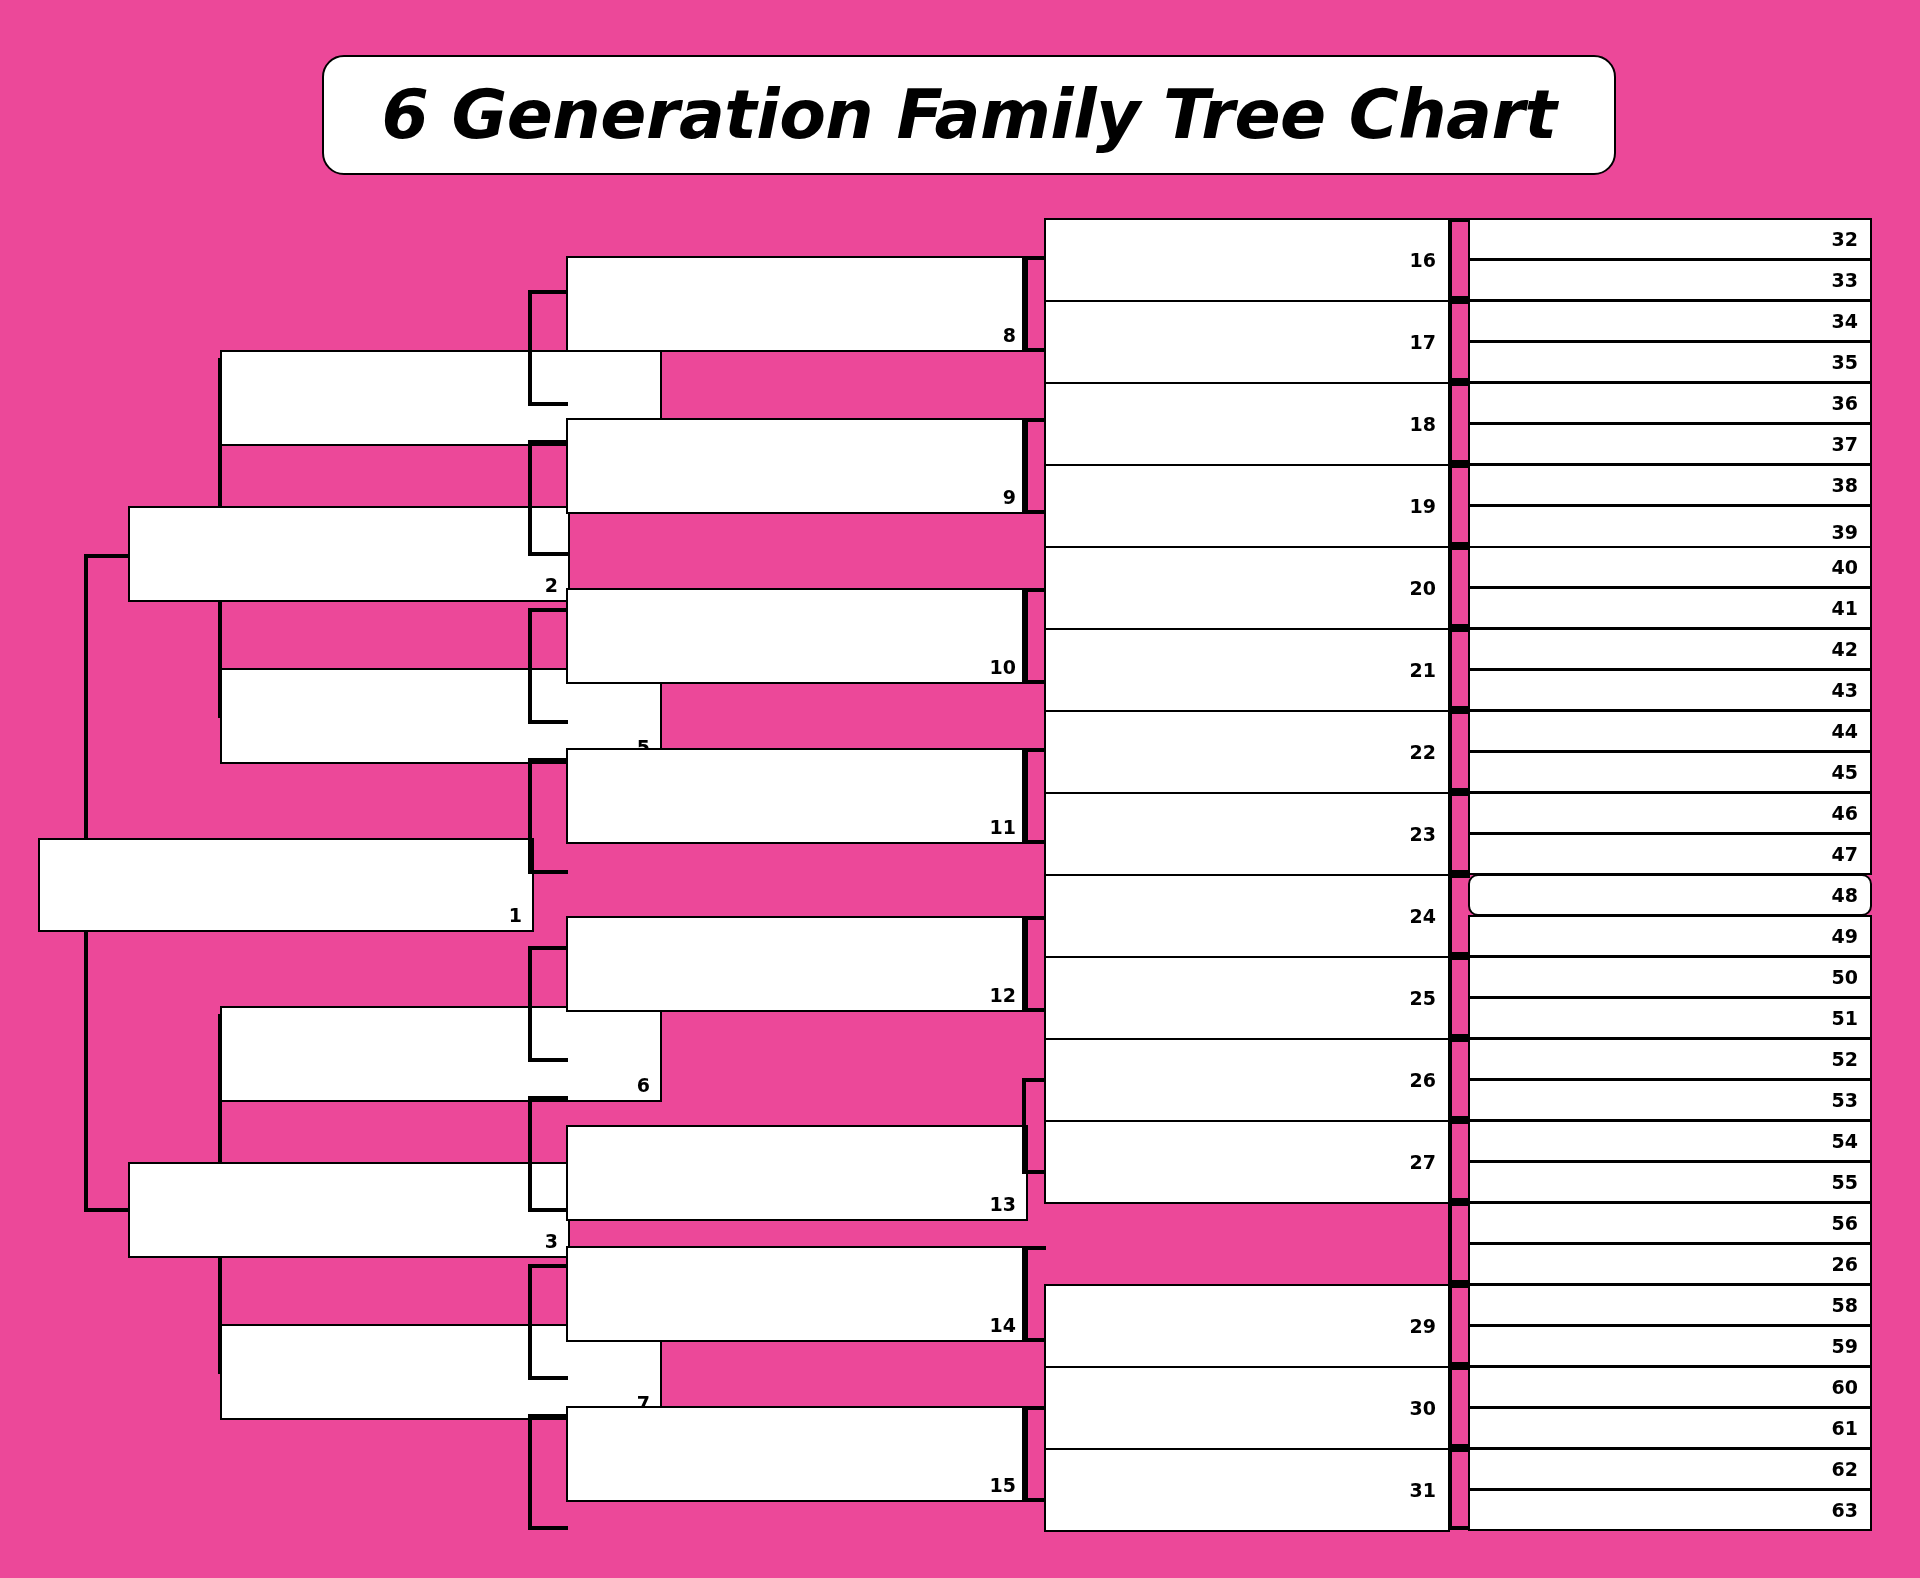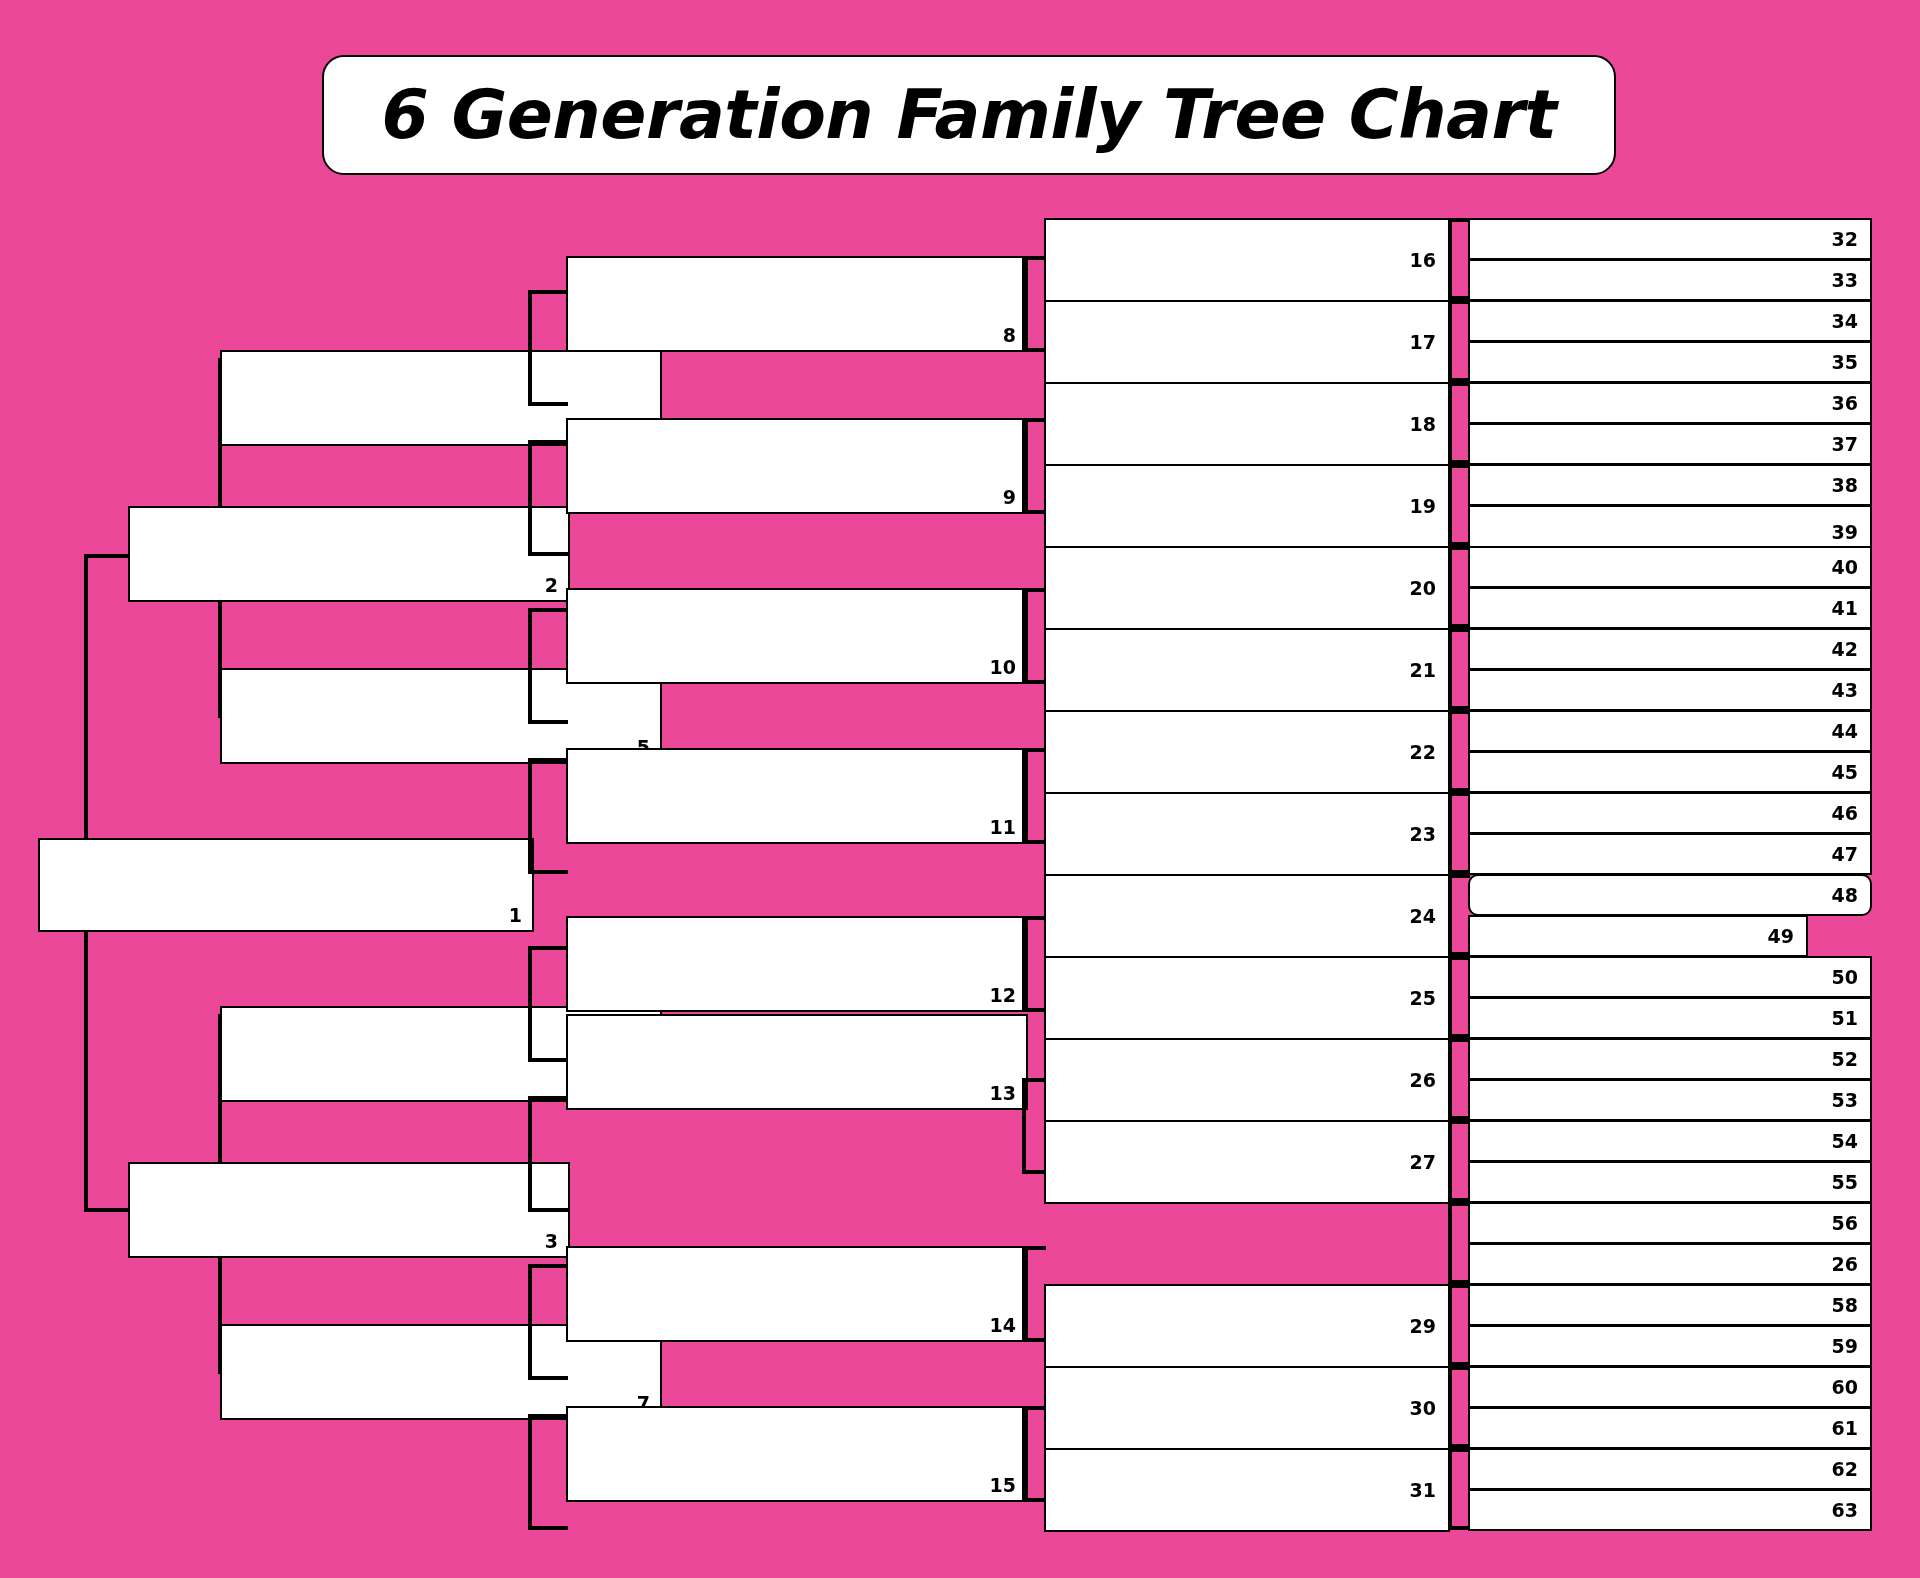--- a/index.html
+++ b/index.html
@@ -208,21 +208,21 @@
   </div>
   <div class="cell" style="left:566px; top:588px; width:462px; height:96px;">
     <span class="num">10</span>
   </div>
   <div class="cell" style="left:566px; top:748px; width:462px; height:96px;">
     <span class="num">11</span>
   </div>
   <div class="cell" style="left:566px; top:916px; width:462px; height:96px;">
     <span class="num">12</span>
   </div>
-  <div class="cell" style="left:566px; top:1014px; width:462px; height:96px;">
+  <div class="cell" style="left:566px; top:1125px; width:462px; height:96px;">
     <span class="num">13</span>
   </div>
   <div class="cell" style="left:566px; top:1246px; width:462px; height:96px;">
     <span class="num">14</span>
   </div>
   <div class="cell" style="left:566px; top:1406px; width:462px; height:96px;">
     <span class="num">15</span>
   </div>
 
   <div class="bracket" style="left:1022px; top:256px; width:24px; height:96px;">
@@ -437,21 +437,21 @@
     </div>
   <div class="cell thin" style="left:1468px; top:792px;  width:404px; height:42px;">
       <span class="num">46</span>
     </div>
   <div class="cell thin" style="left:1468px; top:833px;  width:404px; height:42px;">
       <span class="num">47</span>
     </div>
   <div class="cell thin" style="left:1468px; top:874px;  width:404px; height:42px;border-radius:10px;">
       <span class="num">48</span>
     </div>
-  <div class="cell thin" style="left:1468px; top:915px;  width:340px; height:42px;">
+  <div class="cell thin" style="left:1468px; top:915px;  width:404px; height:42px;">
       <span class="num">49</span>
     </div>
   <div class="cell thin" style="left:1468px; top:956px;  width:404px; height:42px;">
       <span class="num">50</span>
     </div>
   <div class="cell thin" style="left:1468px; top:997px;  width:404px; height:42px;">
       <span class="num">51</span>
     </div>
   <div class="cell thin" style="left:1468px; top:1038px; width:404px; height:42px;">
       <span class="num">52</span>

